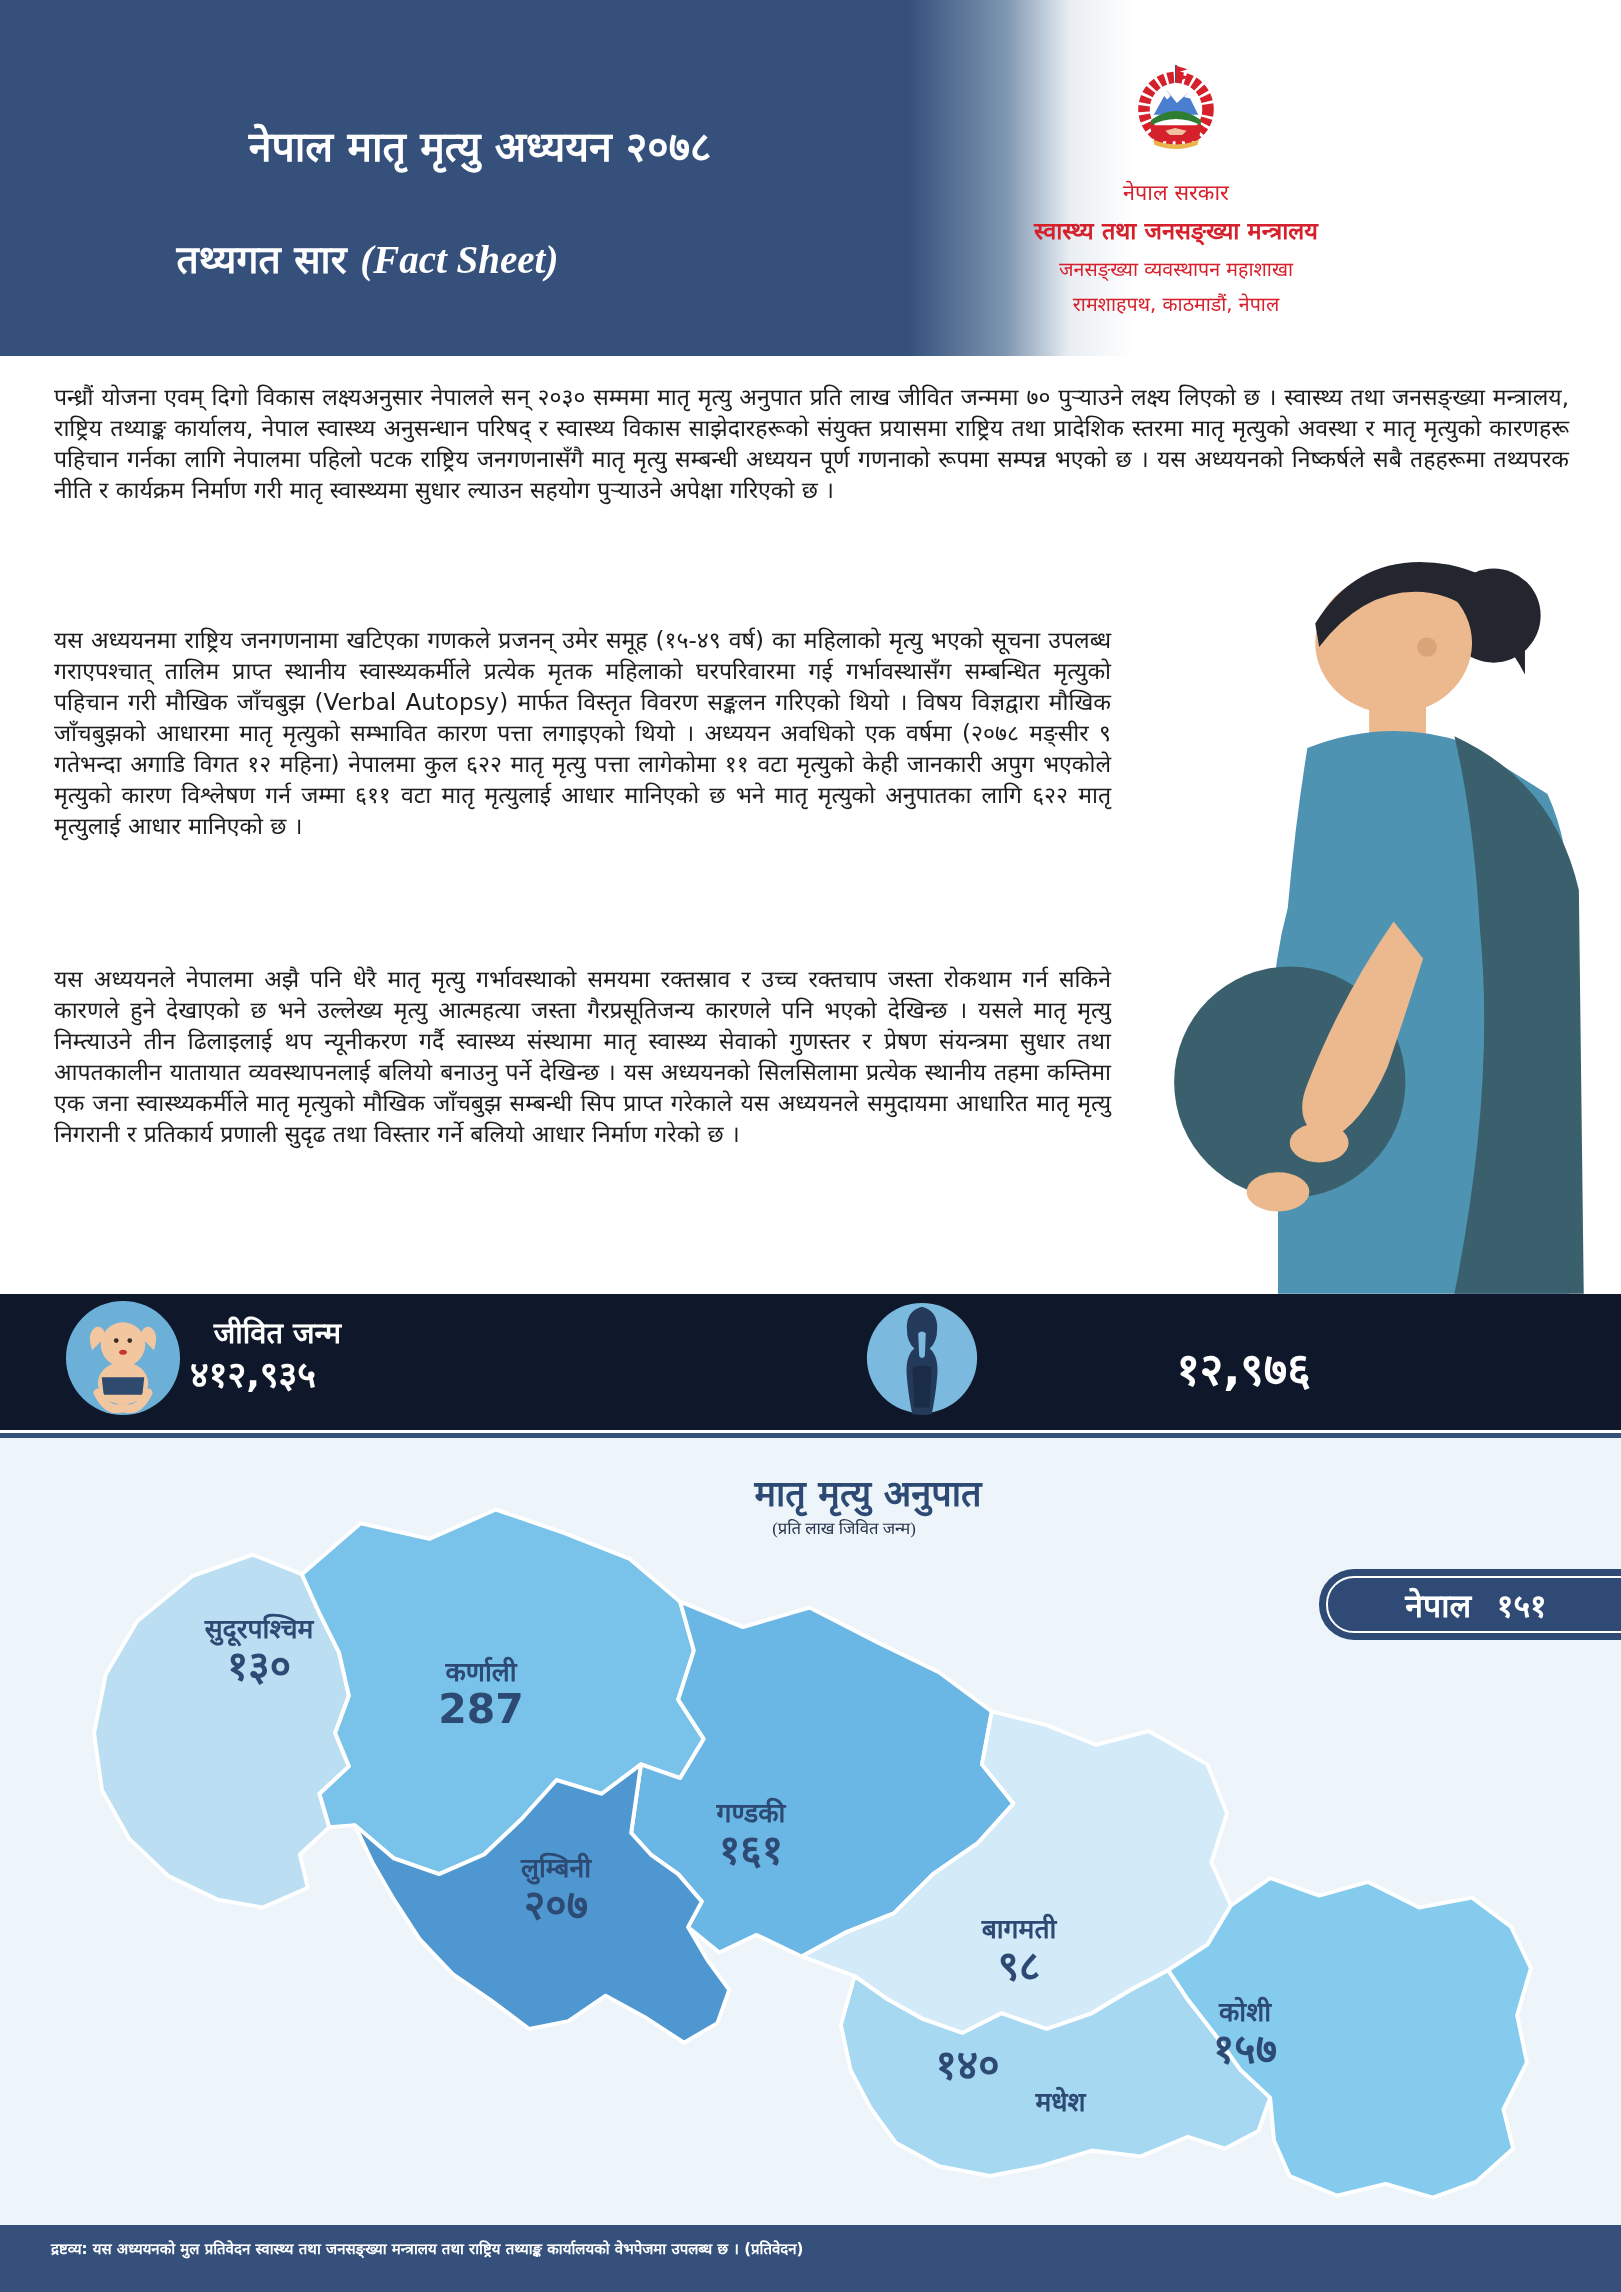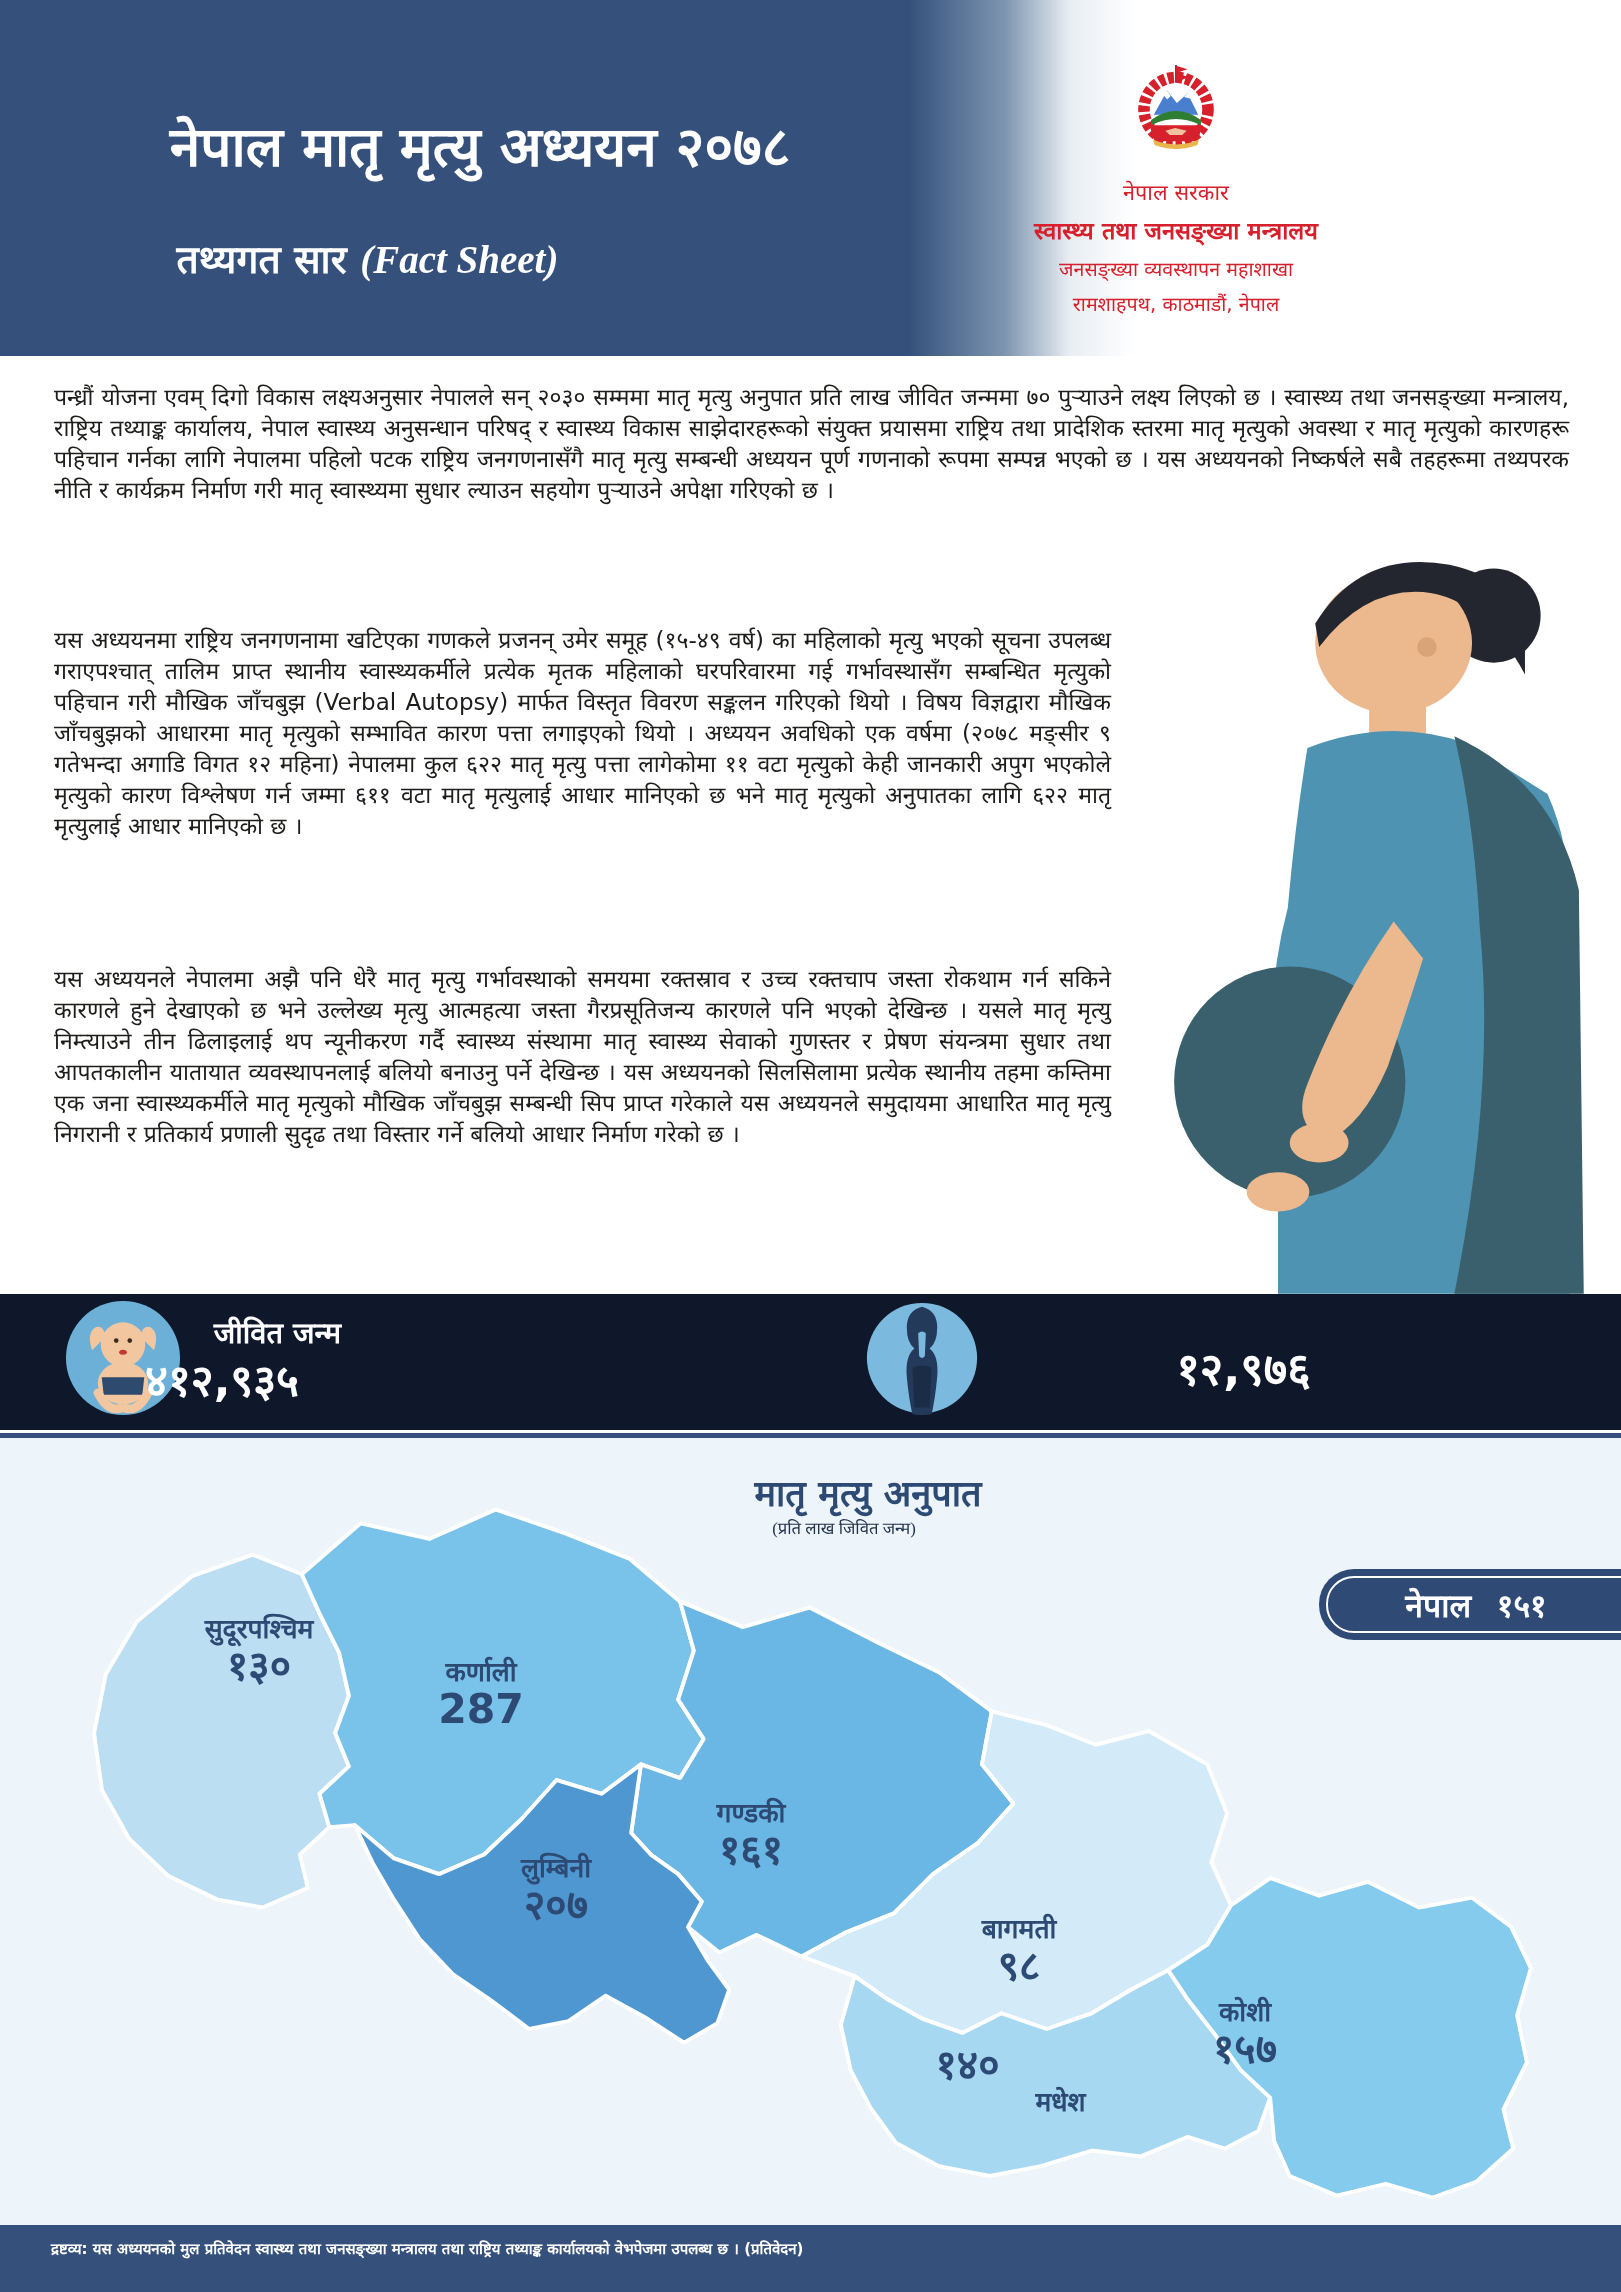--- a/index.html
+++ b/index.html
@@ -3,21 +3,21 @@
 <meta charset="utf-8">
 <style>
   html,body{margin:0;padding:0;background:#ffffff;}
   .page{position:relative;width:1621px;height:2293px;background:#fff;overflow:hidden;
         font-family:"DejaVu Sans",sans-serif;}
 
   
   .header{position:absolute;left:0;top:0;width:1621px;height:356px;
     background:linear-gradient(90deg,#34507b 0%,#34507b 56%,#7d95b0 62%,#e9eef3 66%,#ffffff 70%);}
   .hdr-title{position:absolute;left:44px;top:98px;width:872px;text-align:center;
-    color:#ffffff;font-size:55px;font-weight:800;line-height:98px;}
+    color:#ffffff;font-size:41px;font-weight:800;line-height:98px;}
   .hdr-sub{position:absolute;left:44px;top:231px;width:647px;text-align:center;
     color:#ffffff;font-size:39px;font-weight:700;}
   .hdr-sub .en{font-family:"Liberation Serif",serif;font-style:italic;font-weight:600;}
   .gov{position:absolute;left:980px;top:61px;width:392px;text-align:center;}
   .gov svg{display:block;margin:0 auto;}
   .gov-l1{color:#d6202b;font-size:21.6px;margin-top:13.7px;}
   .gov-l2{color:#d6202b;font-size:23.5px;font-weight:800;margin-top:8.8px;}
   .gov-l3{color:#d6202b;font-size:19.6px;margin-top:8.8px;}
   .gov-l4{color:#d6202b;font-size:19.6px;margin-top:7.8px;}
 
@@ -28,22 +28,22 @@
   .p3{left:54px;top:964px;width:1057px;}
   .illustration{position:absolute;left:1131px;top:537px;width:490px;height:757px;overflow:hidden;}
 
   
   .stats-bar{position:absolute;left:0;top:1294px;width:1621px;height:136px;background:#0f172a;z-index:3;}
   .stat-circle{position:absolute;border-radius:50%;overflow:hidden;}
   .c-baby{left:65px;top:5.9px;width:116px;height:116px;}
   .c-woman{left:865px;top:6.9px;width:114px;height:114px;}
   .live-label{position:absolute;left:172px;top:17.6px;width:211px;text-align:center;
     color:#fff;font-size:29px;font-weight:800;}
-  .live-value{position:absolute;left:145px;top:55px;width:216px;text-align:left;
-    color:#fff;font-size:44px;font-weight:800;}
+  .live-value{position:absolute;left:145px;top:55px;width:216px;text-align:center;
+    color:#fff;font-size:36px;font-weight:800;}
   .wd-labels{position:absolute;left:934px;top:25.5px;width:208px;text-align:right;
     color:#fff;font-size:28px;font-weight:800;line-height:43px;}
   .wd-value{position:absolute;left:1160px;top:43px;width:167px;text-align:center;
     color:#fff;font-size:45px;font-weight:800;}
   .map-divider{position:absolute;left:0;top:1433px;width:1621px;height:4.9px;background:#34507b;z-index:3;}
 
   
   .map-section{position:absolute;left:0;top:1438px;width:1621px;height:787px;background:#edf4fa;}
   .map-title{position:absolute;left:525px;top:1468px;width:686px;text-align:center;
     color:#2d4a74;font-size:36px;font-weight:800;z-index:2;}

